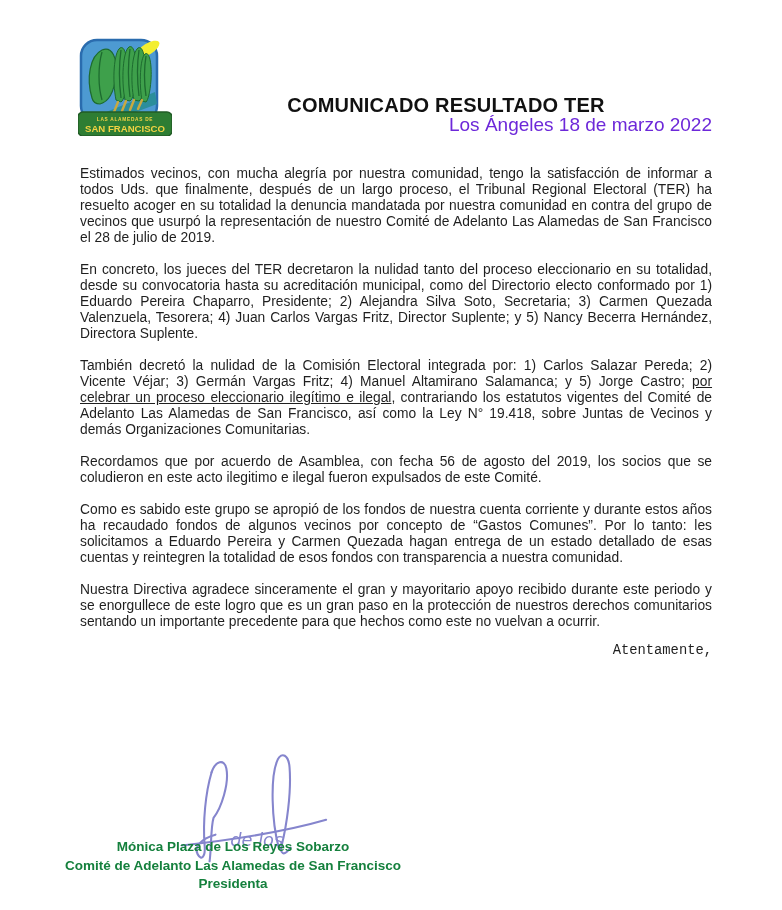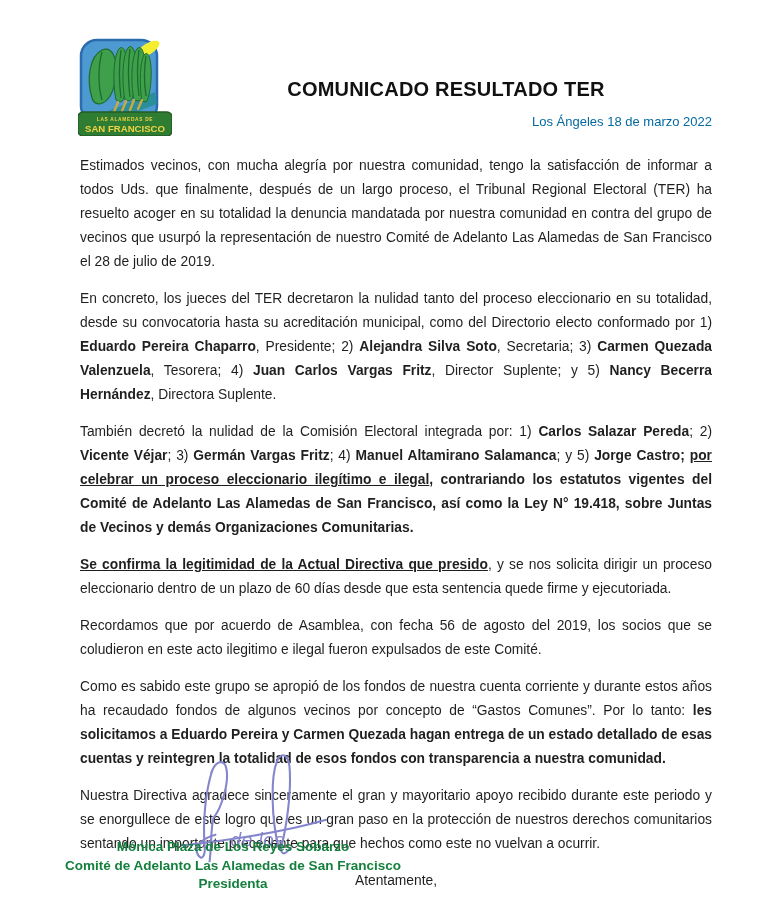--- a/index.html
+++ b/index.html
@@ -9,38 +9,38 @@
     background:#ffffff;
     font-family:"Liberation Sans","DejaVu Sans",sans-serif;
     color:#1f1f1f;
     overflow:hidden;
   }
   .logo {
     position:absolute; left:78px; top:38px; width:94px; height:122px;
   }
   .doc-title {
     position:absolute; left:180px; right:70px; top:78px;
-    margin:0; text-align:center;
+    margin:16px; text-align:center;
     font-size:20px; font-weight:700; color:#111;
     letter-spacing:0.2px;
   }
   .date-line {
     position:absolute; right:70px; top:114px;
-    font-size:13px; color:#0369a1;
+    font-size:19px; color:#6d28d9;
   }
   .body-text {
     position:absolute; left:80px; right:70px; top:150px;
   }
   .body-text p {
-    margin:4px 0 13px 0;
-    font-size:13.8px; line-height:24px;
+    margin:16px 0 13px 0;
+    font-size:13.8px; line-height:16px;
     text-align:justify;
   }
-  .body-text p.closing { text-align:center; margin-top:3px; }
-  .b { font-weight:700; }
+  .body-text p.closing { text-align:right; margin-top:3px;font-family:Liberation Mono, monospace; }
+  .b { font-weight:400; }
   .u { text-decoration:underline; }
   .signature-svg {
     position:absolute; left:176px; top:750px;
     overflow:visible;
   }
   .sig-block {
     position:absolute; left:60px; top:838px; width:346px;
     text-align:center; font-weight:700;
     font-size:13.5px; line-height:18.5px; color:#15803d;
   }
@@ -93,21 +93,20 @@
     </svg>
   </div>
 
   <h1 class="doc-title">COMUNICADO RESULTADO TER</h1>
   <div class="date-line">Los Ángeles 18 de marzo 2022</div>
 
   <main class="body-text">
     <p><span>Estimados vecinos, con mucha alegría por nuestra comunidad, tengo la satisfacción de informar a todos Uds. que finalmente, después de un largo proceso, el Tribunal Regional Electoral (TER) ha resuelto acoger en su totalidad la denuncia mandatada por nuestra comunidad en contra del grupo de vecinos que usurpó la representación de nuestro Comité de Adelanto Las Alamedas de San Francisco el 28 de julio de 2019.</span></p>
     <p><span>En concreto, los jueces del TER decretaron la nulidad tanto del proceso eleccionario en su totalidad, desde su convocatoria hasta su acreditación municipal, como del Directorio electo conformado por 1) </span><span class="b">Eduardo Pereira Chaparro</span><span>, Presidente; 2) </span><span class="b">Alejandra Silva Soto</span><span>, Secretaria; 3) </span><span class="b">Carmen Quezada Valenzuela</span><span>, Tesorera; 4) </span><span class="b">Juan Carlos Vargas Fritz</span><span>, Director Suplente; y 5) </span><span class="b">Nancy Becerra Hernández</span><span>, Directora Suplente.</span></p>
     <p><span>También decretó la nulidad de la Comisión Electoral integrada por: 1) </span><span class="b">Carlos Salazar Pereda</span><span>; 2) </span><span class="b">Vicente Véjar</span><span>; 3) </span><span class="b">Germán Vargas Fritz</span><span>; 4) </span><span class="b">Manuel Altamirano Salamanca</span><span>; y 5) </span><span class="b">Jorge Castro</span><span class="b">; </span><span class="b u">por celebrar un proceso eleccionario ilegítimo e ilegal</span><span class="b">, </span><span class="b">contrariando los estatutos vigentes del Comité de Adelanto Las Alamedas de San Francisco, así como la Ley N° 19.418, sobre Juntas de Vecinos y demás Organizaciones Comunitarias.</span></p>
-    <p><span class="b u">Se confirma la legitimidad de la Actual Directiva que presido</span><span>, y se nos solicita dirigir un proceso eleccionario dentro de un plazo de 60 días desde que esta sentencia quede firme y ejecutoriada.</span></p>
     <p><span>Recordamos que por acuerdo de Asamblea, con fecha 56 de agosto del 2019, los socios que se coludieron en este acto ilegitimo e ilegal fueron expulsados de este Comité.</span></p>
     <p><span>Como es sabido este grupo se apropió de los fondos de nuestra cuenta corriente y durante estos años ha recaudado fondos de algunos vecinos por concepto de “Gastos Comunes”.  Por lo tanto: </span><span class="b">les solicitamos a Eduardo Pereira y Carmen Quezada hagan entrega de un estado detallado de esas cuentas y reintegren la totalidad de esos fondos con transparencia a nuestra comunidad.</span></p>
     <p><span>Nuestra Directiva agradece sinceramente el gran y mayoritario apoyo recibido durante este periodo y se enorgullece de este logro que es un gran paso en la protección de nuestros derechos comunitarios sentando un importante precedente para que hechos como este no vuelvan a ocurrir.</span></p>
     <p class="closing">Atentamente,</p>
   </main>
 
   <svg class="signature-svg" viewBox="0 0 160 112" width="158" height="112" xmlns="http://www.w3.org/2000/svg">
     <g stroke="#8585cd" fill="none" stroke-width="2.1" stroke-linecap="round">
       <path d="M36 22 C 30 42, 27 72, 29 96 C 30 107, 26 112, 22 105 C 18 98, 25 89, 40 85"></path>
       <path d="M36 22 C 40 10, 49 8, 51 18 C 54 33, 46 58, 38 68 C 35 78, 36 98, 34 112"></path>

